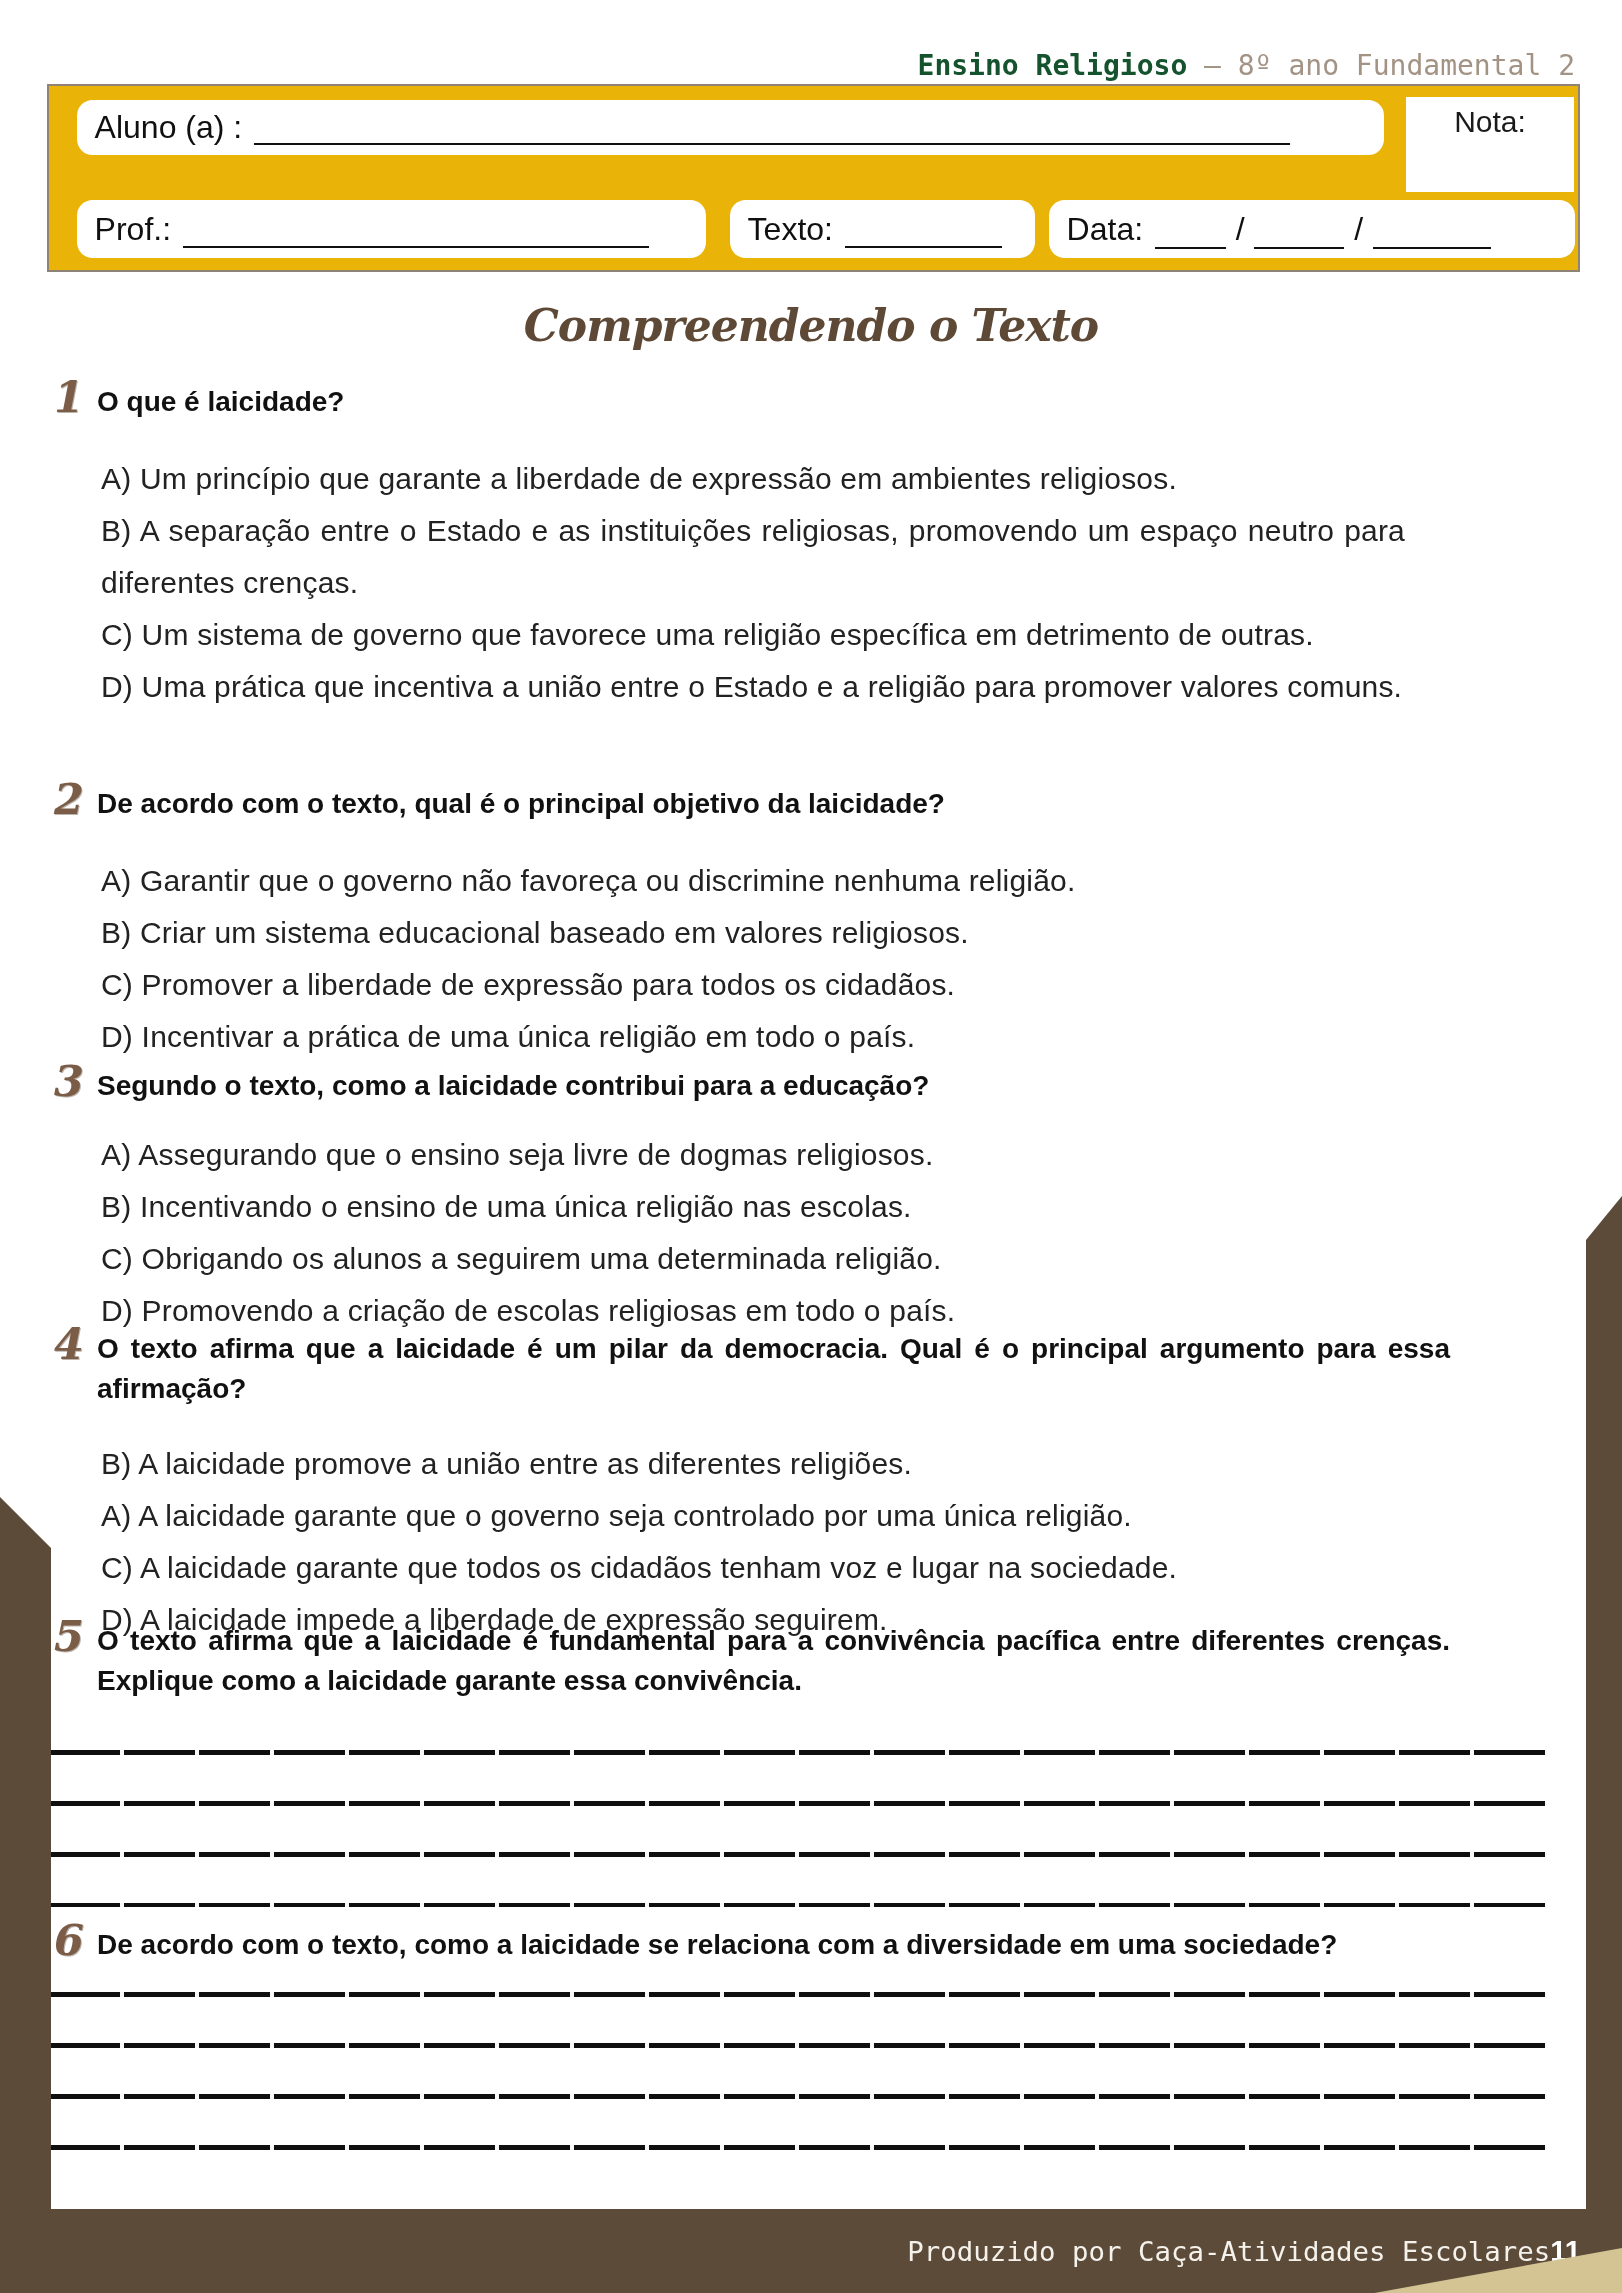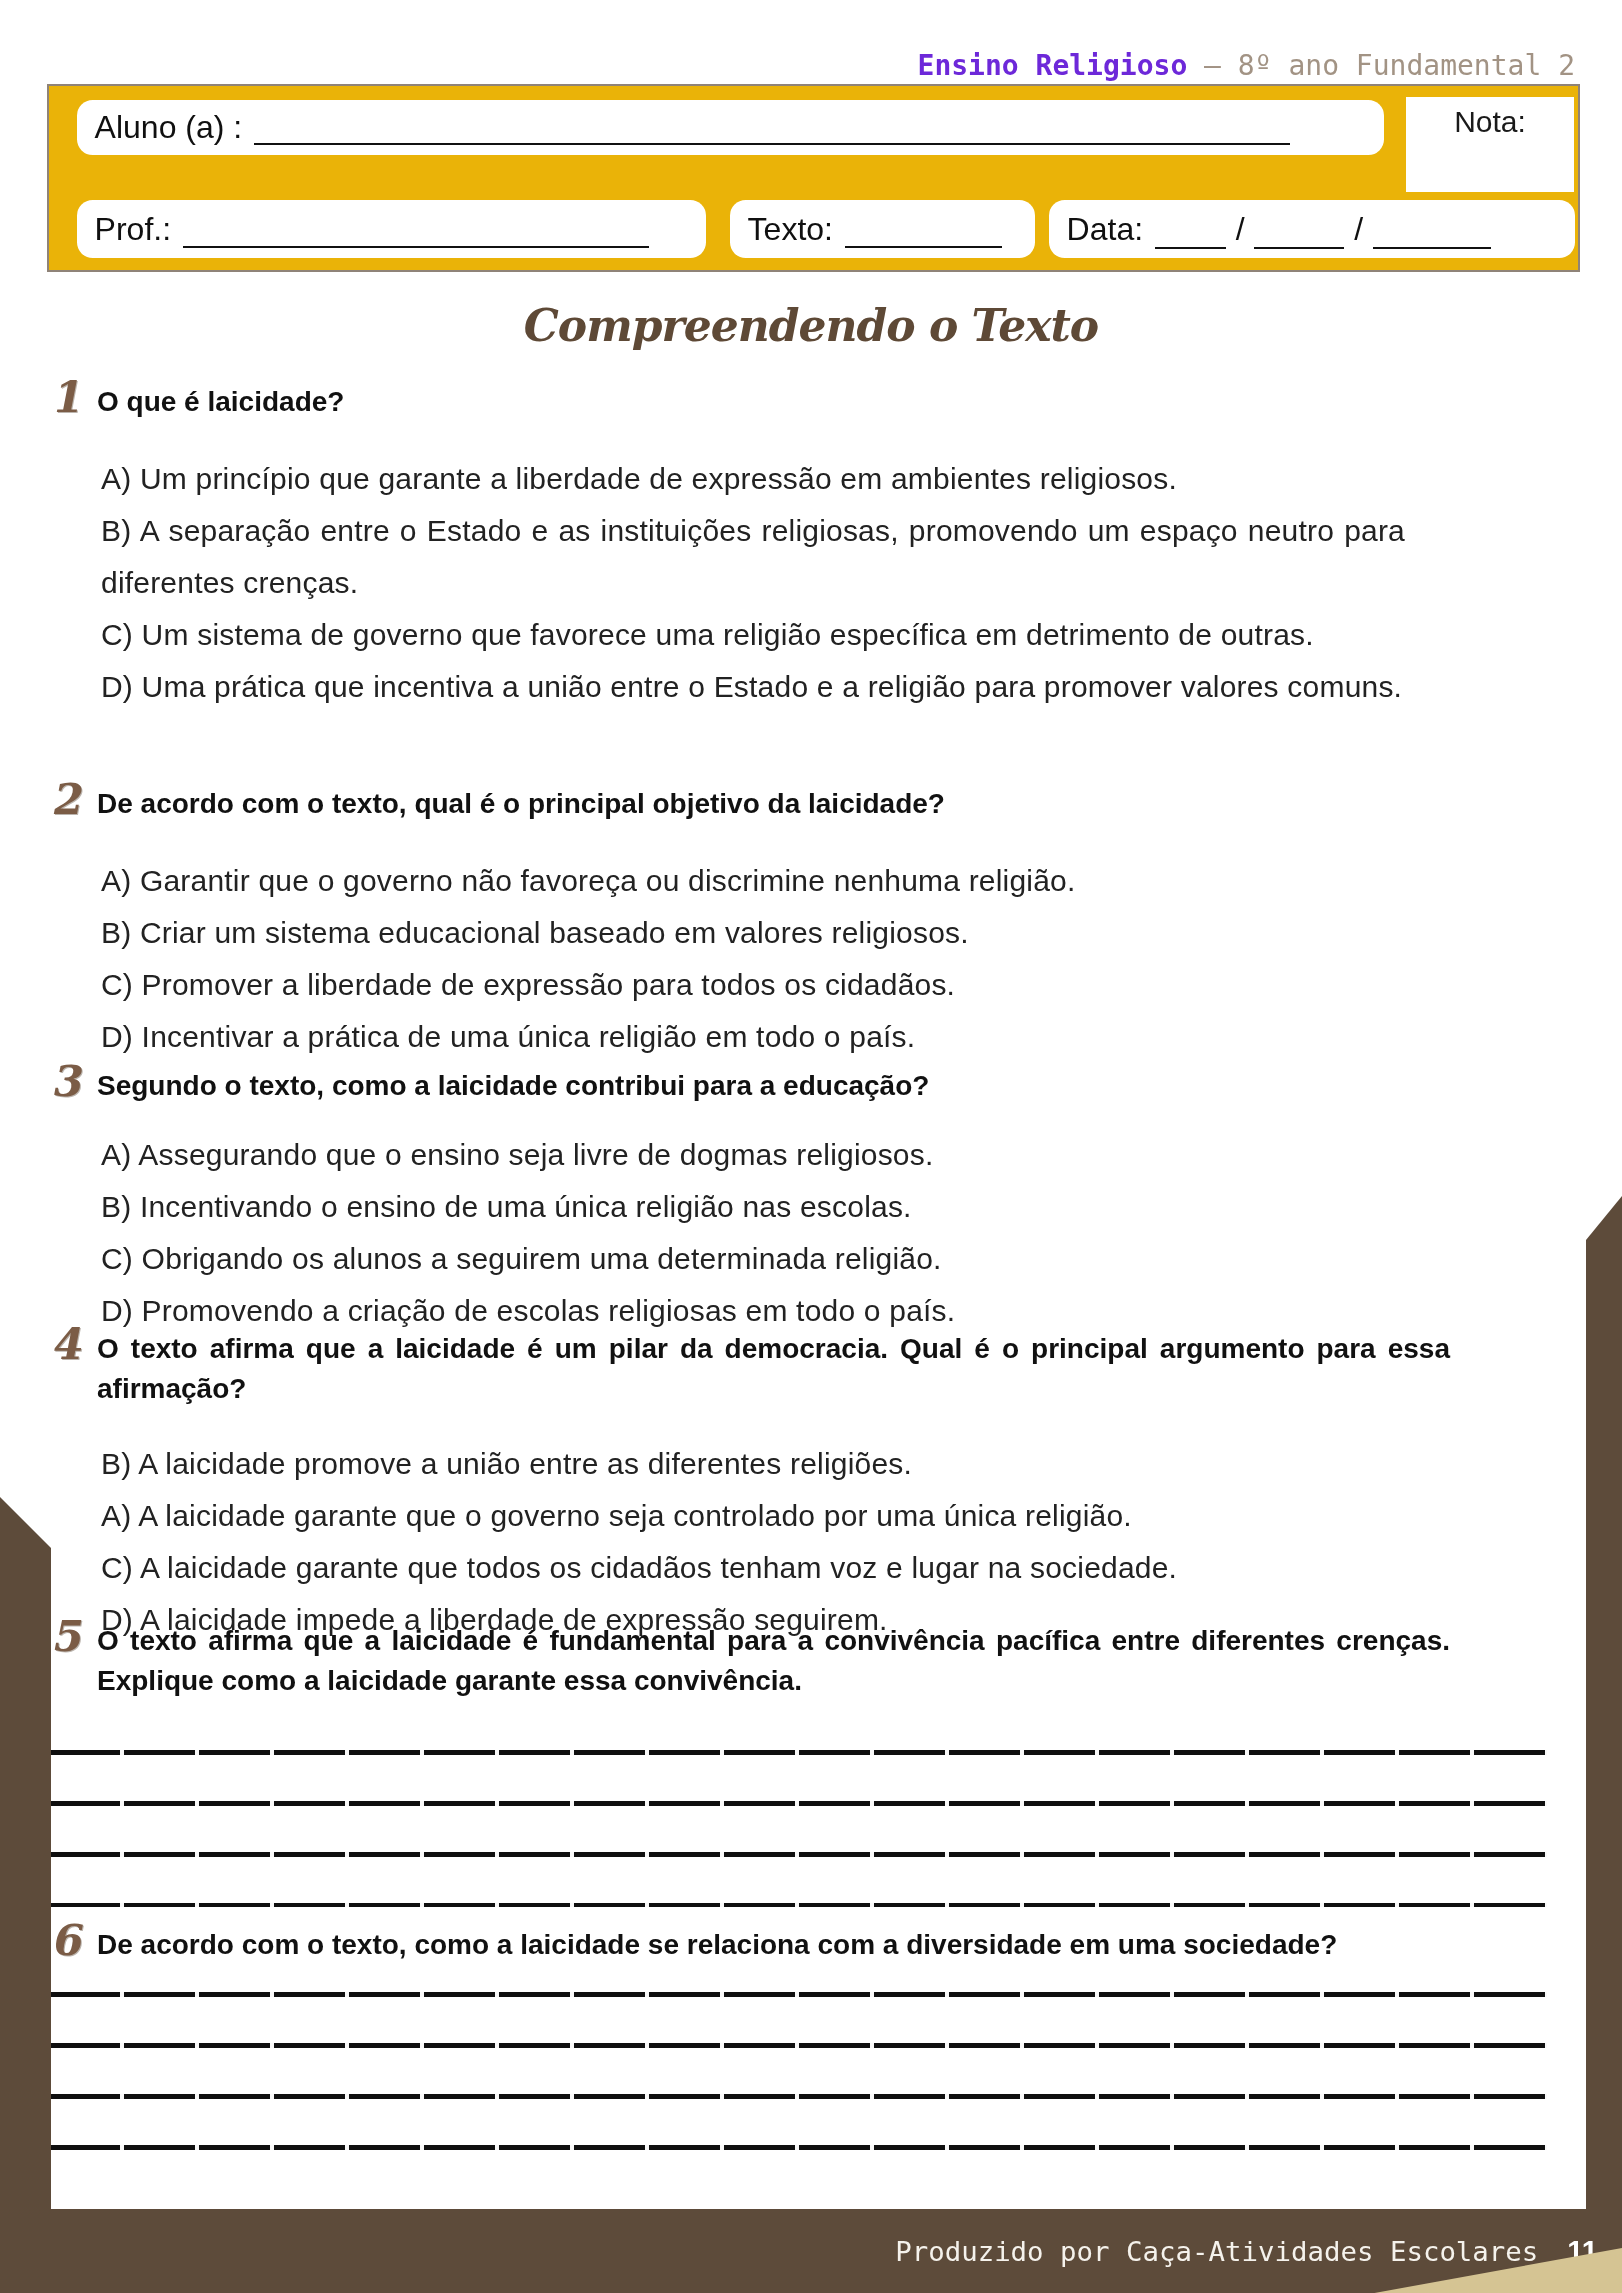--- a/index.html
+++ b/index.html
@@ -2,21 +2,21 @@
 <html><head>
 <meta charset="utf-8">
 <style>
   html,body{margin:0;padding:0;background:#e8e8e8;}
   .page{position:relative;width:1622px;height:2294px;background:#ffffff;overflow:hidden;
         font-family:"Liberation Sans",sans-serif;color:#1a1a1a;}
 
   
   .topbar{position:absolute;top:49px;right:47px;font-family:"DejaVu Sans Mono",monospace;
           font-size:28px;color:#a29384;white-space:nowrap;}
-  .topbar .bold{font-weight:bold;color:#6d28d9;}
+  .topbar .bold{font-weight:bold;color:#14532d;}
 
   
   .header-box{position:absolute;top:84px;left:47px;width:1533px;height:188px;
               background:#eab308;border:2px solid #8f8378;box-sizing:border-box;}
   .field{position:absolute;background:#ffffff;border-radius:15.7px;display:flex;align-items:center;
          font-size:32px;color:#101010;padding:0 17.6px;box-sizing:border-box;}
   .wline{flex:1;border-bottom:2.9px solid #111;height:62%;}
   .f-aluno{left:28px;top:13.7px;width:1307px;height:55px;}
   .f-aluno .wline{margin:0 76px 0 11.8px;}
   .f-prof{left:28px;top:114px;width:629px;height:58px;}
@@ -51,22 +51,22 @@
 
   
   .lines{margin-left:-4.9px;}
   .line{height:4.9px;width:1498px;margin-bottom:46px;
         background:repeating-linear-gradient(90deg,#0f0f0f 0 71px,#f8f8f8 71px 75px);}
   .q5 .lines{margin-top:49px;}
   .q6 .lines{margin-top:27.4px;}
 
   
   .footer{position:absolute;left:0;bottom:0;width:100%;height:85px;background:#5d4b3a;
-          display:flex;align-items:center;justify-content:flex-end;gap:29px;
-          padding-right:24px;box-sizing:border-box;z-index:3;}
+          display:flex;align-items:center;justify-content:flex-end;
+          padding-right:41px;box-sizing:border-box;z-index:3;}
   .footer-credit{font-family:"DejaVu Sans Mono",monospace;font-size:27.4px;color:#f5f2ec;}
   .footer-page{font-size:29px;font-weight:bold;color:#ffffff;}
   .band-left{position:absolute;left:0;top:1497px;width:51px;height:810px;background:#5d4b3a;
              clip-path:polygon(0 0,100% 51px,100% 100%,0 100%);z-index:2;}
   .band-right{position:absolute;right:0;top:1196px;width:36px;height:1098px;background:#5d4b3a;
               clip-path:polygon(0 44px,100% 0,100% 100%,0 100%);z-index:2;}
   .tri-tan{position:absolute;right:0;bottom:0;width:253px;height:46px;background:#d5c493;
            clip-path:polygon(0 100%,100% 0,100% 100%);z-index:4;}
 </style>
 </head>

